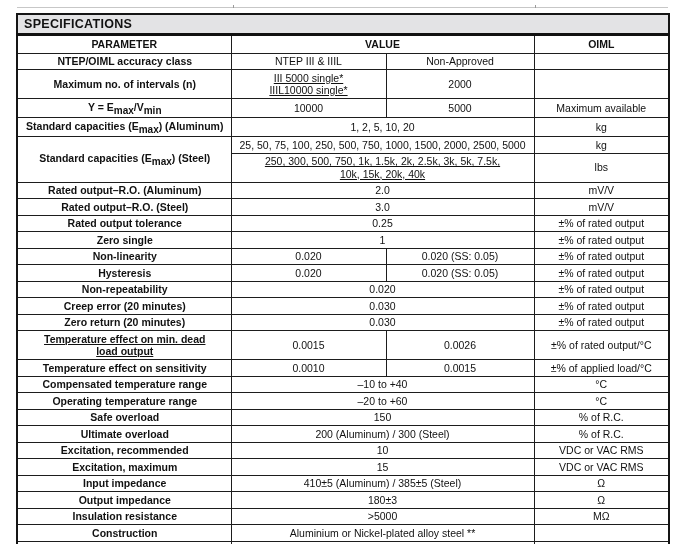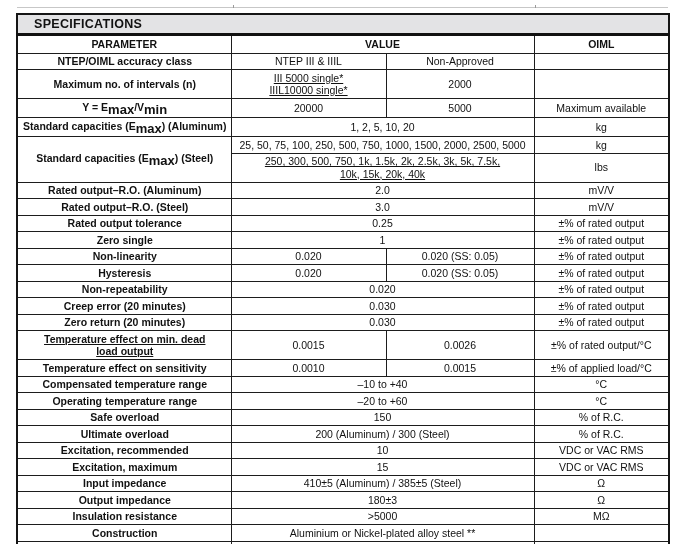--- a/index.html
+++ b/index.html
@@ -38,30 +38,30 @@
     white-space:nowrap;
   }
   td div { white-space:nowrap;text-decoration:underline; }
   tr.title-row td {
     background:#e3e3e5;
     border-bottom:3px solid #111;
     font-weight:bold;
     font-size:12.5px;
     line-height:14px;
     text-align:left;
-    padding:2px 16px;
+    padding:2px 6px;
     letter-spacing:0.3px;
   }
   tr.head-row td { font-weight:bold; padding:2px 0; }
   td.param {
     text-align:center;
     font-weight:bold;
     padding-left:5px;
   }
-  sub { font-size:13px; line-height:1; }
+  sub { font-size:10px; line-height:1; }
 </style>
 </head>
 <body>
 
 <div class="page">
   <div class="top-rule"></div>
   <div class="top-tick tick-1"></div>
   <div class="top-tick tick-2"></div>
 
   <table class="spec">
@@ -95,21 +95,21 @@
       <td>
         <div>III 5000 single*</div>
         <div>IIIL10000 single*</div>
       </td>
       <td>2000</td>
       <td></td>
     </tr>
 
     <tr>
       <td class="param"><span>Y = E</span><sub>max</sub><span>/V</span><sub>min</sub></td>
-      <td>20000</td>
+      <td>10000</td>
       <td>5000</td>
       <td>Maximum available</td>
     </tr>
 
     <tr>
       <td class="param"><span>Standard capacities (E</span><sub>max</sub><span>) (Aluminum)</span></td>
       <td colspan="2">1, 2, 5, 10, 20</td>
       <td>kg</td>
     </tr>
 

